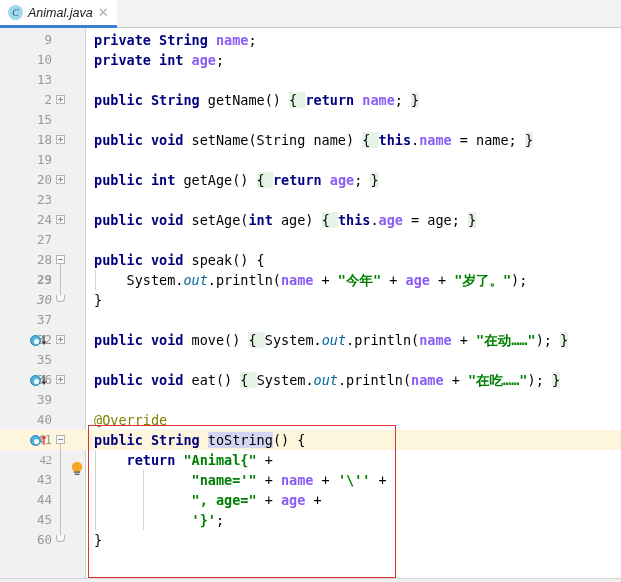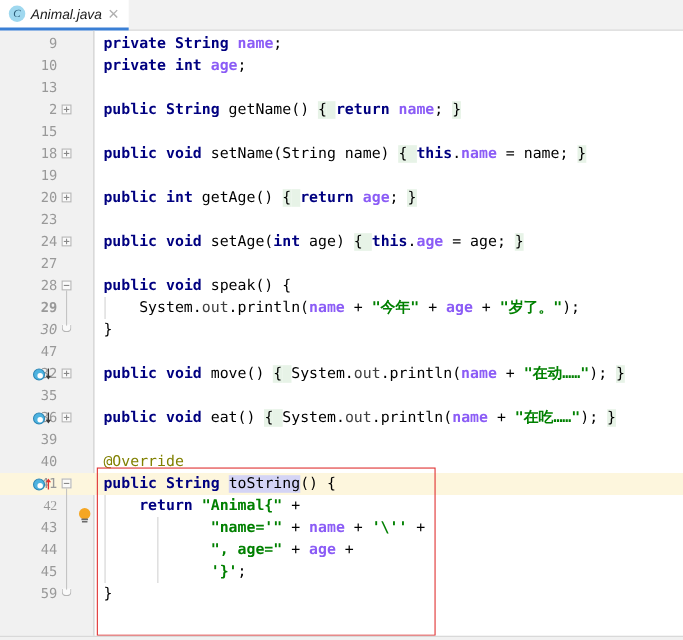--- a/index.html
+++ b/index.html
@@ -86,21 +86,21 @@
     padding-left: 8px;
     color: #000000;
     font-size: 13.5px; line-height: 20px;
     font-family: "DejaVu Sans Mono", monospace;
     white-space: pre;
   }
 
   
   .kw   { color: #000080; font-weight: bold; }
   .fld  { color: #8b5cf6; font-weight: bold; }
-  .stat { color: #404040; }
+  .stat { color: #0369a1; font-style: italic; }
   .str  { color: #008000; font-weight: bold; }
   .anno { color: #808000; }
   .plain{ color: #000000; }
   .fold-brace { background: #e7f3e7; }
   .caret-ident { background: #d4d4f5; }
 
   
   .foldbox {
     position: absolute; width: 9px; height: 9px;
     border: 1px solid #b5b5b5; background: #fafafa;
@@ -234,21 +234,21 @@
       <div class="foldbox plus" style="top: 147px;"></div>
       <div class="ln" style="top: 162px;">23</div>
       <div class="ln" style="top: 182px;">24</div>
       <div class="foldbox plus" style="top: 187px;"></div>
       <div class="ln" style="top: 202px;">27</div>
       <div class="ln" style="top: 222px;">28</div>
       <div class="foldbox" style="top: 227px;"></div>
       <div class="ln" style="top: 242px; font-weight: bold;">29</div>
       <div class="ln" style="top: 262px; font-style: italic;">30</div>
       <div class="foldcap" style="top: 267px;"></div>
-      <div class="ln" style="top: 282px;">47</div>
+      <div class="ln" style="top: 282px;">37</div>
       <div class="ln" style="top: 302px;">32</div>
       <div class="foldbox plus" style="top: 307px;"></div>
       <div class="impl-icon" style="top: 305px;">
         <span class="dot"></span>
         <svg class="arr-down" width="6" height="12" viewBox="0 0 6 12">
           <rect x="2.4" y="1" width="1.2" height="8" fill="#3b3b3b"></rect>
           <path d="M0.6 7.6 L3 11 L5.4 7.6 Z" fill="#3b3b3b"></path>
         </svg>
       </div>
       <div class="ln" style="top: 322px; padding-left: 24px;">35</div>
@@ -269,21 +269,21 @@
         <span class="dot"></span>
         <svg class="arr-up" width="6" height="12" viewBox="0 0 6 12">
           <rect x="2.4" y="3" width="1.2" height="8" fill="#e03131"></rect>
           <path d="M0.6 4.4 L3 1 L5.4 4.4 Z" fill="#e03131"></path>
         </svg>
       </div>
       <div class="ln" style="top: 422px; font-family: Liberation Serif, serif;">42</div>
       <div class="ln" style="top: 442px;">43</div>
       <div class="ln" style="top: 462px;">44</div>
       <div class="ln" style="top: 482px;">45</div>
-      <div class="ln" style="top: 502px;">59</div>
+      <div class="ln" style="top: 502px;">60</div>
       <div class="foldcap" style="top: 507px;"></div>
       <div class="foldline" style="top: 236px; height: 32px;"></div>
       <div class="foldline" style="top: 416px; height: 92px;"></div>
     </div>
   <div id="indent-host">
       <div class="indent" style="left: 95px; top: 242px; height: 20px;"></div>
       <div class="indent" style="left: 95px; top: 422px; height: 20px;"></div>
       <div class="indent" style="left: 95px; top: 442px; height: 20px;"></div>
       <div class="indent" style="left: 143px; top: 442px; height: 20px;"></div>
       <div class="indent" style="left: 95px; top: 462px; height: 20px;"></div>

